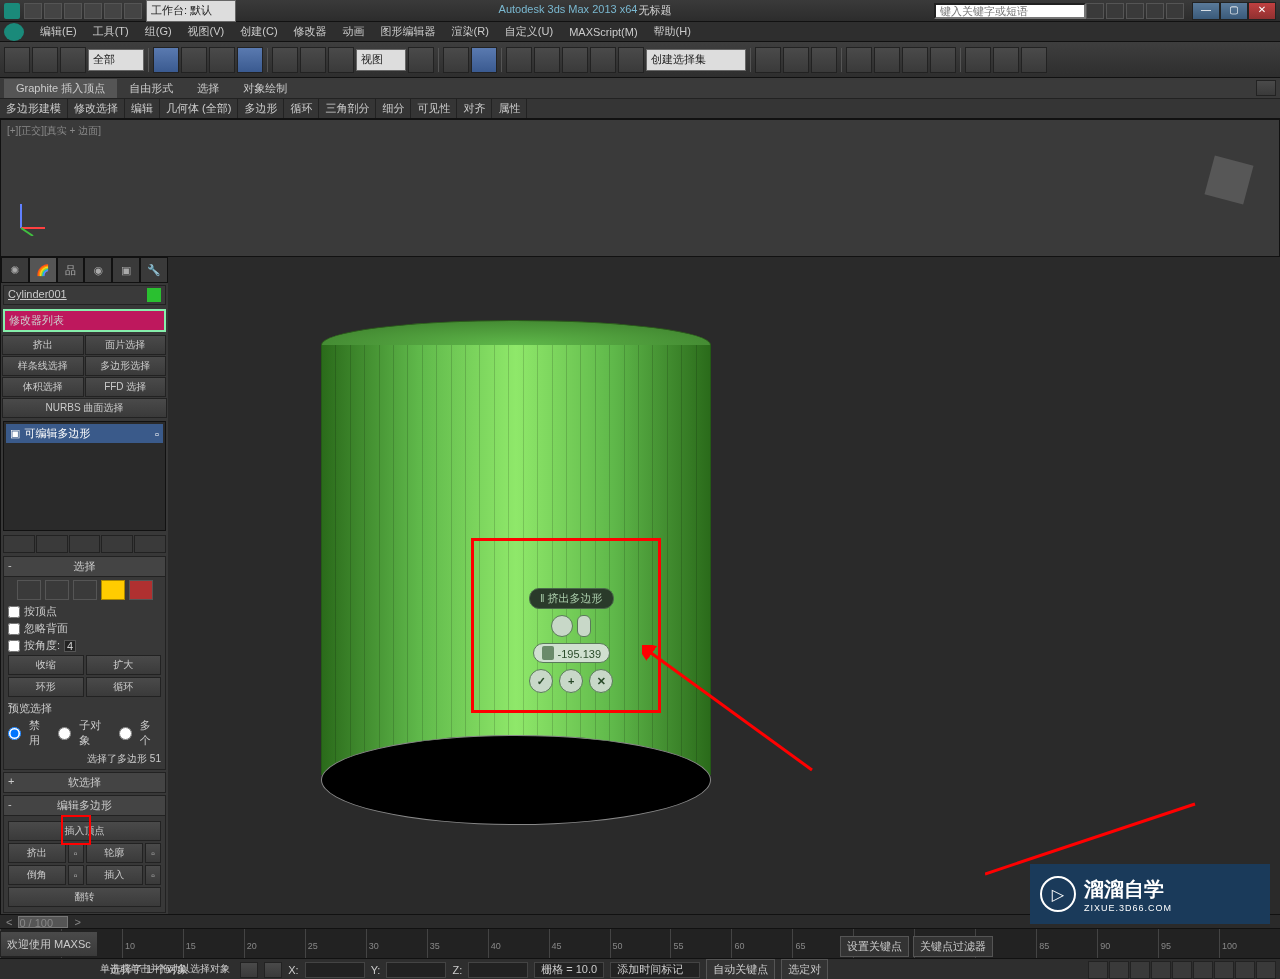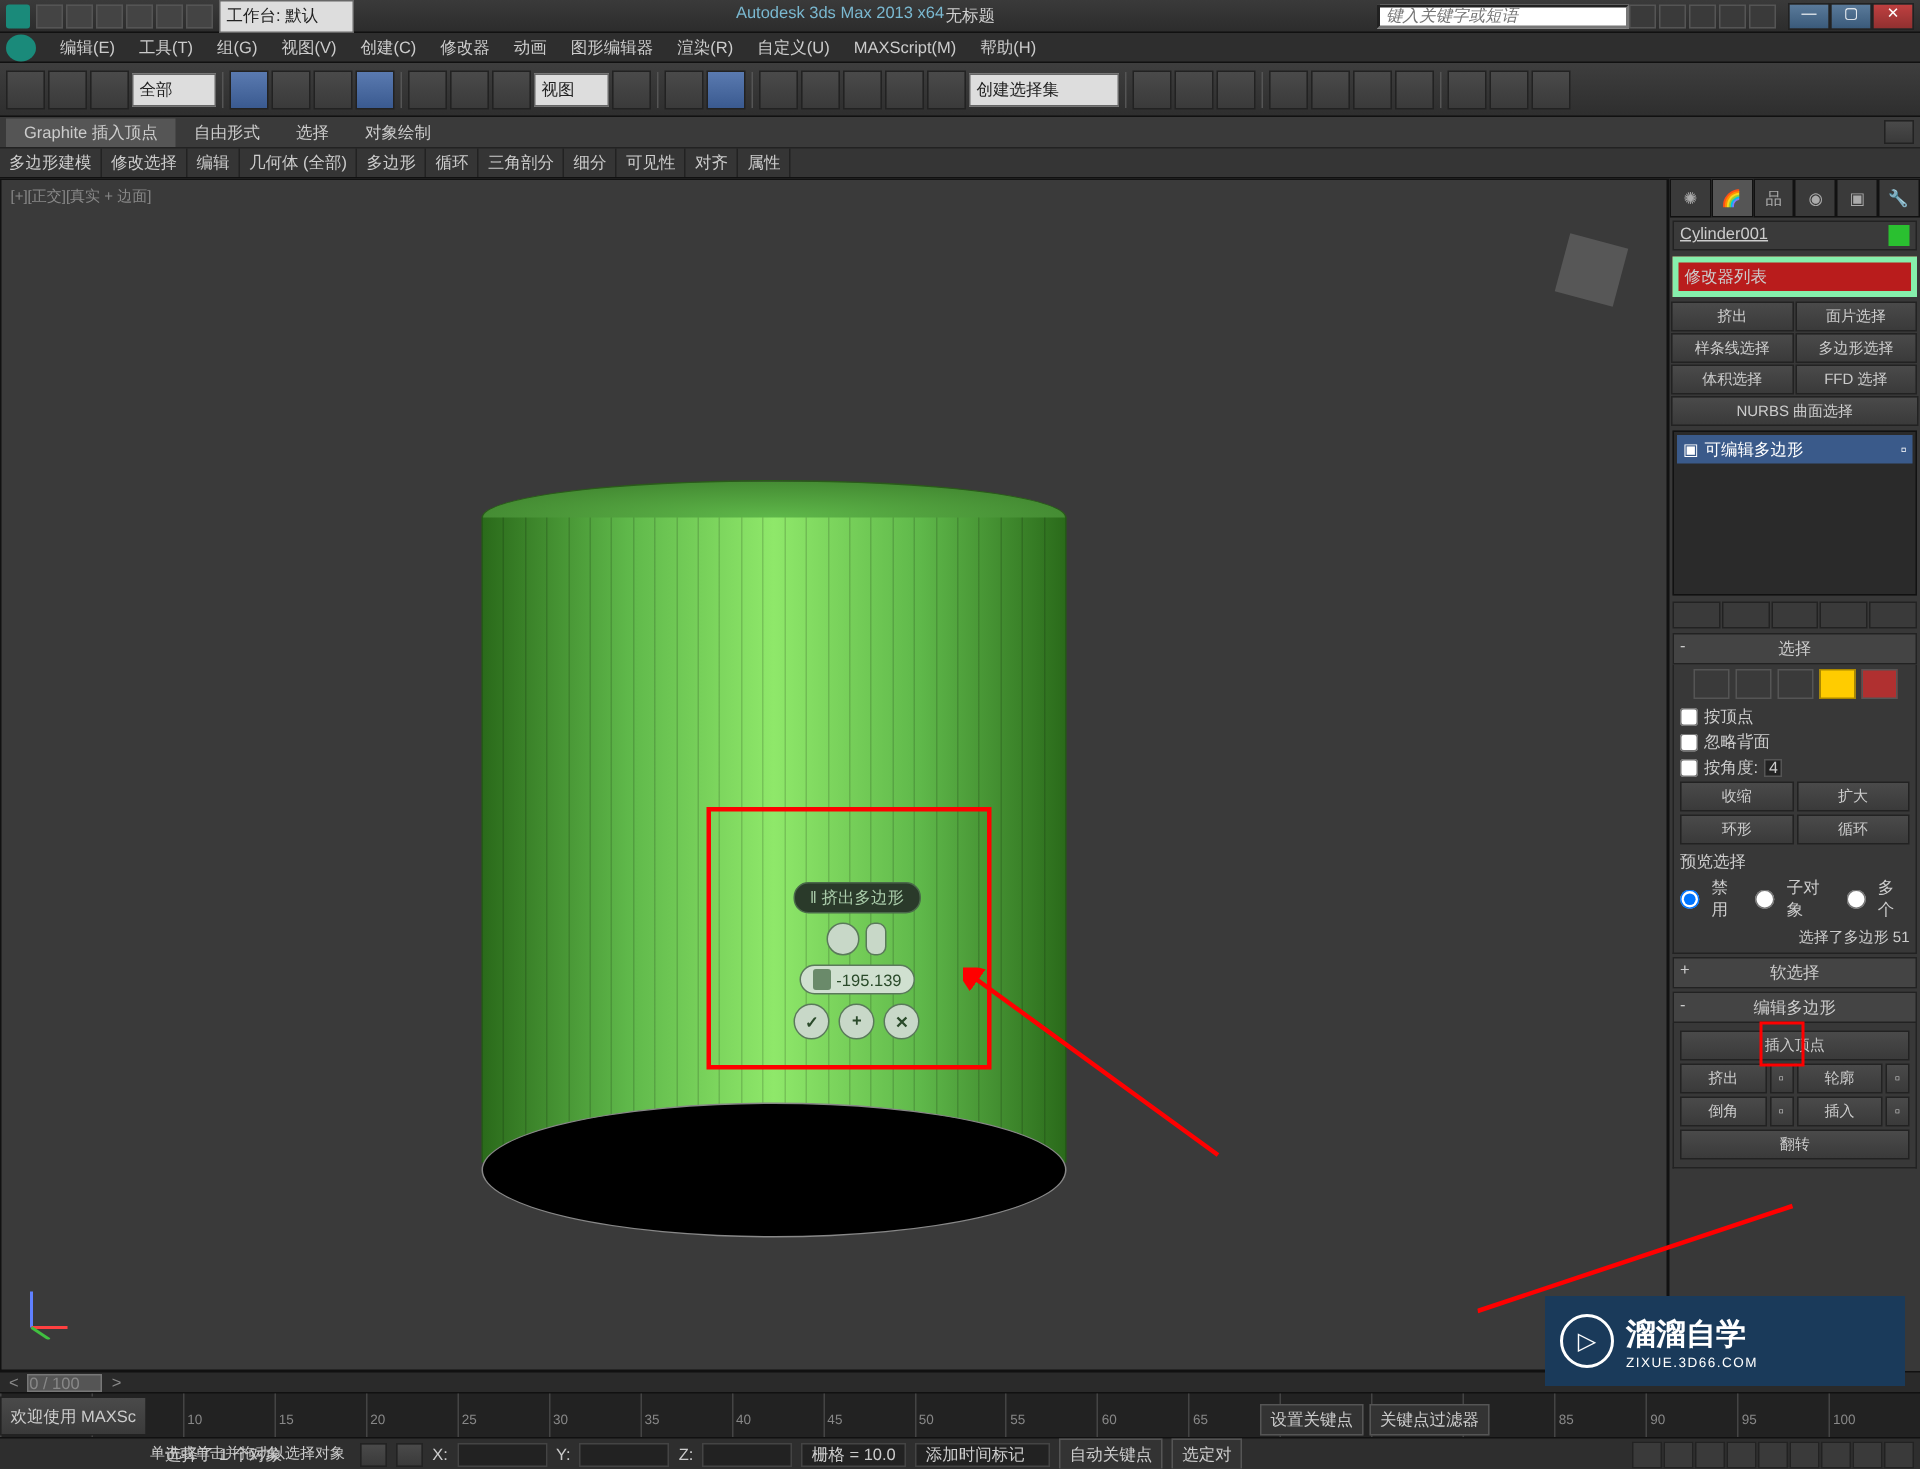--- a/index.html
+++ b/index.html
@@ -6,21 +6,21 @@
 body { background: #2a2a2a; width: 1280px; height: 979px; overflow: hidden; position: relative; }
 
 
 .titlebar { height: 22px; background: linear-gradient(#3a3a3a, #2c2c2c); display: flex; align-items: center; padding: 0 4px; border-bottom: 1px solid #111; }
 .app-icon { width: 16px; height: 16px; background: #1a8a7a; border-radius: 2px; margin-right: 4px; }
 .qat { display: flex; gap: 2px; }
 .qat-btn { width: 18px; height: 16px; background: #444; border: 1px solid #555; }
 .title-center { flex: 1; display: flex; justify-content: center; gap: 1px; color: #a0d0e0; }
 .title-app { color: #7ab8d0; }
 .title-file { color: #d0d0d0; }
-.search-box { width: 168px; height: 16px; background: #fff; color: #888; padding: 0 4px; font-style: italic; }
+.search-box { width: 152px; height: 16px; background: #fff; color: #888; padding: 0 4px; }
 .title-right { display: flex; gap: 2px; }
 .title-right-btn { width: 18px; height: 16px; background: #3a3a3a; border: 1px solid #555; }
 .win-btns { display: flex; margin-left: 8px; }
 .win-btn { width: 28px; height: 18px; background: linear-gradient(#5a7a9a, #3a5a7a); border: 1px solid #222; color: #fff; text-align: center; line-height: 14px; font-size: 10px; }
 .win-btn.close { background: linear-gradient(#c04040, #903030); }
 
 
 .menubar { height: 20px; background: #2e2e2e; display: flex; align-items: center; padding: 0 4px; border-bottom: 1px solid #111; }
 .app-menu { width: 20px; height: 18px; background: #1a8a7a; border-radius: 50%; margin-right: 8px; }
 .menu-item { padding: 2px 8px; color: #ccc; cursor: pointer; }
@@ -34,21 +34,21 @@
 
 
 .ribbon { background: #3a3a3a; border-bottom: 1px solid #111; }
 .ribbon-tabs { height: 20px; display: flex; align-items: center; padding: 0 4px; }
 .ribbon-tab { padding: 2px 12px; color: #ccc; }
 .ribbon-tab.active { background: #555; }
 .ribbon-sub { height: 20px; display: flex; align-items: center; background: #353535; border-top: 1px solid #222; }
 .ribbon-sub-item { padding: 2px 6px; color: #ccc; border-right: 1px solid #222; }
 
 
-.main { display: flex; height: calc(100% - 22px - 20px - 36px - 40px - 14px - 30px - 22px); }
+.main { display: flex; height: calc(100% - 22px - 20px - 36px - 40px - 14px - 30px - 22px); flex-direction: column; }
 .viewport { flex: 1; background: #3a3a3a; position: relative; border: 1px solid #111; }
 .vp-label { position: absolute; top: 4px; left: 6px; color: #888; font-size: 10px; }
 .vp-cube { position: absolute; top: 40px; right: 30px; width: 40px; height: 40px; background: #6a6a6a; transform: rotate(15deg); opacity: 0.6; }
 
 
 .cylinder-wrap { position: absolute; left: 320px; top: 200px; width: 400px; height: 550px; }
 .cyl-top { width: 390px; height: 50px; background: radial-gradient(ellipse at center, #5fb84a, #3a7a2a); border-radius: 50%; border: 1px solid #2a5a1a; }
 .cyl-body { width: 390px; height: 430px; background: linear-gradient(90deg, #2a6a1a 0%, #5fb84a 25%, #8fe86a 50%, #5fb84a 75%, #2a6a1a 100%); position: relative; margin-top: -25px; }
 .cyl-edges { position: absolute; inset: 0; display: flex; justify-content: space-between; }
 .cyl-edge { width: 1px; height: 100%; background: rgba(0,0,0,0.15); }
@@ -71,21 +71,21 @@
 
 .axis { position: absolute; bottom: 20px; left: 12px; width: 40px; height: 40px; }
 
 
 .cmdpanel { width: 168px; background: #383838; display: flex; flex-direction: column; border-left: 1px solid #111; overflow: hidden; }
 .cp-tabs { height: 26px; display: flex; background: #2a2a2a; }
 .cp-tab { flex: 1; border: 1px solid #111; background: #3a3a3a; display: flex; align-items: center; justify-content: center; color: #aaa; }
 .cp-tab.active { background: #555; }
 .cp-name { background: #3a3a3a; border: 1px solid #222; padding: 2px 4px; color: #ccc; margin: 2px; display: flex; text-decoration: underline; }
 .cp-color { width: 14px; height: 14px; background: #2ac030; margin-left: auto; }
-.cp-modlist { background: #b91c1c; border: 4px solid #86efac; padding: 2px 4px; color: #ccc; margin: 2px; }
+.cp-modlist { background: #be185d; border: 2px solid #86efac; padding: 2px 4px; color: #ccc; margin: 2px; }
 .cp-btns { display: flex; flex-wrap: wrap; gap: 1px; padding: 1px; }
 .cp-btn { background: linear-gradient(#4a4a4a, #3a3a3a); border: 1px solid #222; color: #ccc; padding: 2px 0; text-align: center; flex: 0 0 calc(50% - 1px); font-size: 10px; }
 .cp-btn.full { flex: 0 0 100%; }
 .cp-stack { background: #2a2a2a; border: 1px solid #111; margin: 2px; height: 110px; padding: 2px; }
 .cp-stack-item { background: #3a5a8a; color: #fff; padding: 2px 4px; display: flex; align-items: center; gap: 4px; }
 .cp-stack-toggle { display: flex; gap: 1px; padding: 2px; }
 .cp-stack-toggle button { flex: 1; height: 18px; background: #3a3a3a; border: 1px solid #222; }
 .cp-rollout { margin: 1px 2px; }
 .cp-roll-head { background: #444; color: #ccc; padding: 2px; text-align: center; border: 1px solid #222; position: relative; }
 .cp-roll-head::before { content: "-"; position: absolute; left: 4px; }

